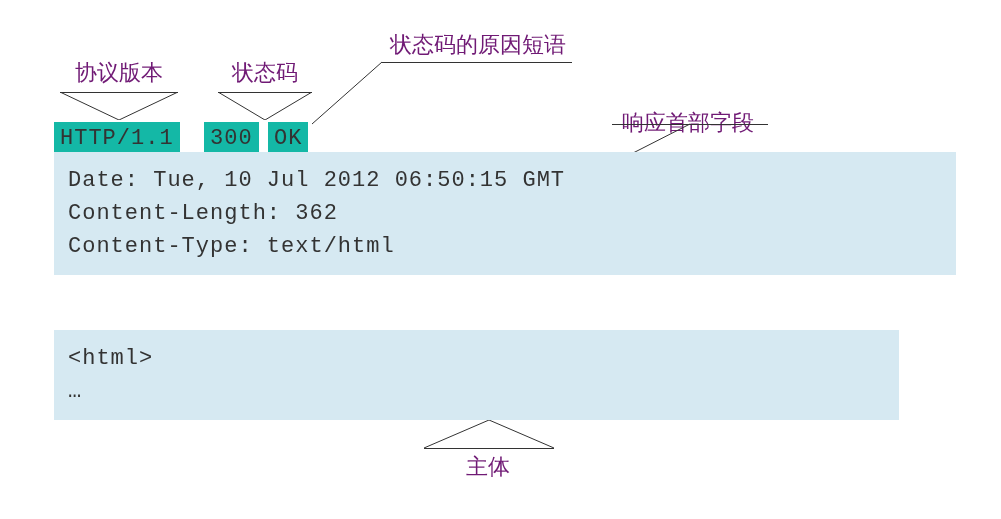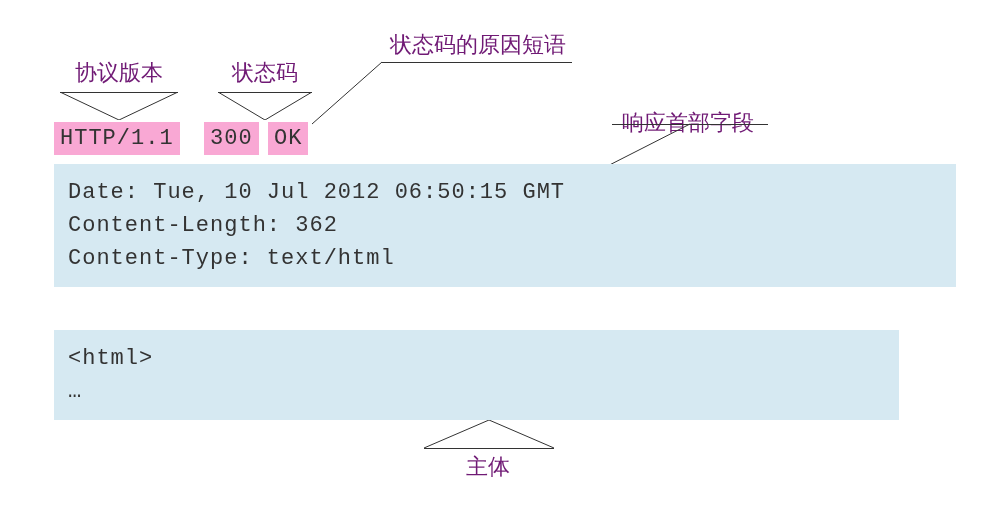--- a/index.html
+++ b/index.html
@@ -26,21 +26,21 @@
       background: #333;
     }
     .bracket {
       position: absolute;
     }
     .bracket svg {
       display: block;
     }
     .token {
       position: absolute;
-      background: #f9a8d4;
+      background: #14b8a6;
       font-family: "Courier New", monospace;
       font-size: 22px;
       color: #333;
       padding: 4px 6px;
       letter-spacing: 1px;
     }
     .block {
       position: absolute;
       background: #d6e9f2;
       font-family: "Courier New", monospace;
@@ -91,21 +91,21 @@
 <div class="diag-line" style="left:580px; top:124px">
   <svg width="120" height="56">
       <line x1="110" y1="0" x2="0" y2="56" stroke="#333" stroke-width="1"></line>
     </svg>
 </div>
 
 <div class="token" style="left:54px; top:122px">HTTP/1.1</div>
 <div class="token" style="left:204px; top:122px">300</div>
 <div class="token" style="left:268px; top:122px">OK</div>
 
-<div class="block" style="left:54px; top:164px; width:902px">Date: Tue, 10 Jul 2012 06:50:15 GMT
+<div class="block" style="left:54px; top:152px; width:902px">Date: Tue, 10 Jul 2012 06:50:15 GMT
 Content-Length: 362
 Content-Type: text/html</div>
 
 <div class="block" style="left:54px; top:330px; width:845px">&lt;html&gt;
 …</div>
 
 <div class="bracket" style="left:424px; top:420px">
   <svg width="130" height="28">
       <path d="M0 28 L65 0 L130 28" stroke="#333" fill="none" stroke-width="1"></path>
     </svg>

